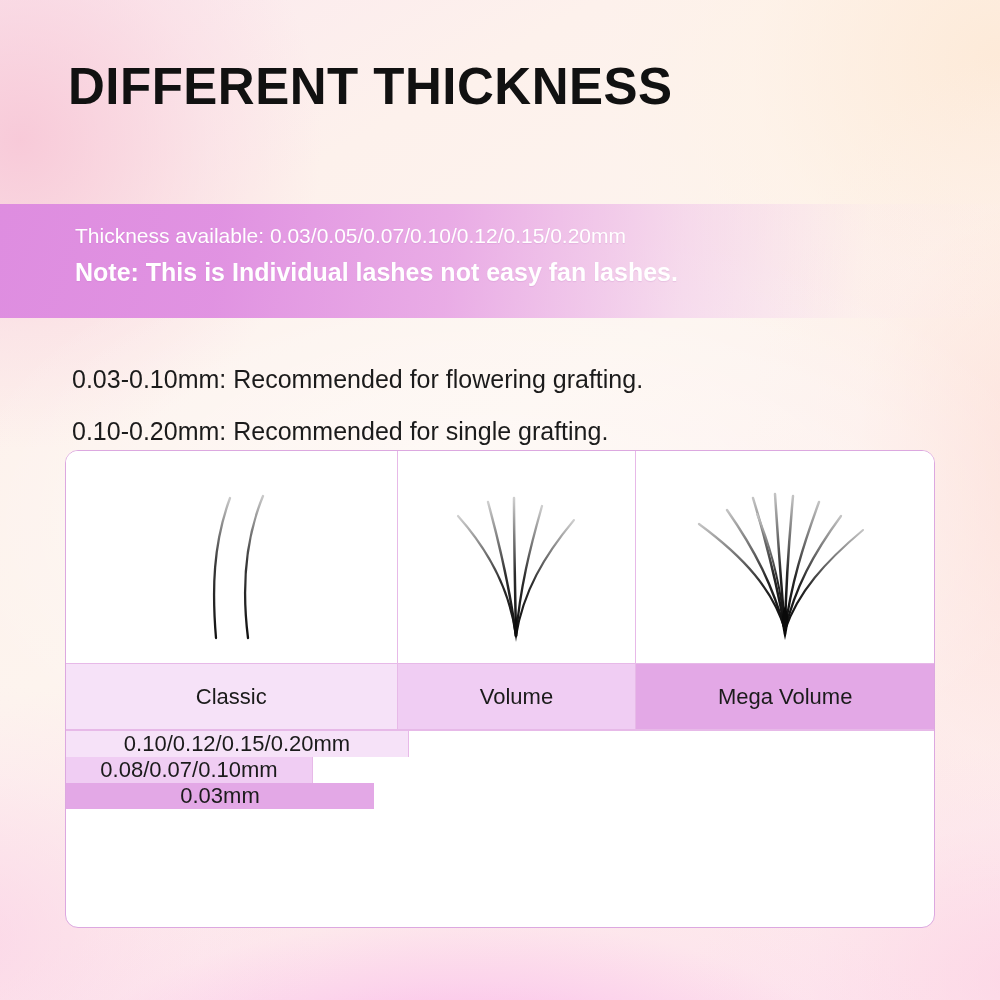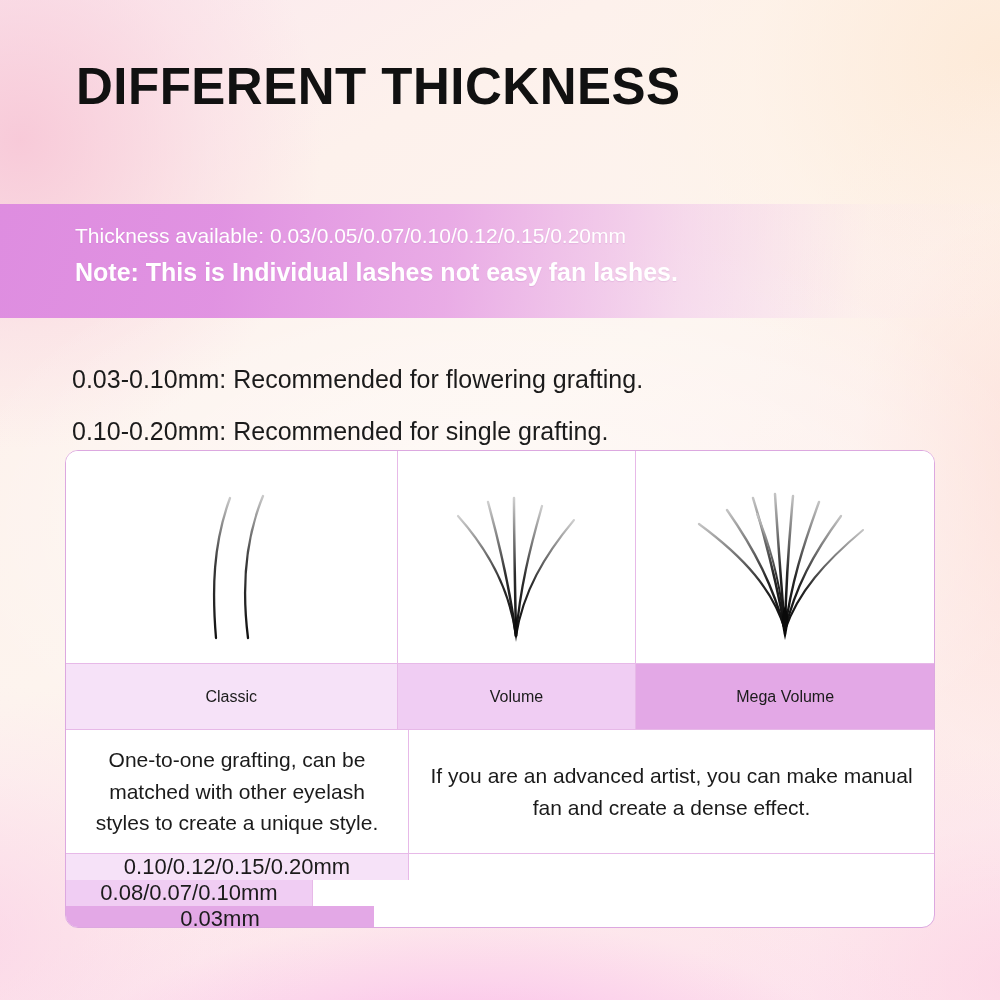--- a/index.html
+++ b/index.html
@@ -66,21 +66,21 @@
         rgba(255,255,255,0) 56%, rgba(255,250,253,0.5) 64%, rgba(255,255,255,0) 73%);
   }
   .bg-mid-haze {
     background: radial-gradient(ellipse 700px 380px at 50% 52%,
       rgba(255,255,255,0.55) 0%, rgba(255,255,255,0.22) 55%, rgba(255,255,255,0) 80%);
   }
 
   
   #title-block {
     position: absolute;
-    left: 76px;
+    left: 68px;
     top: 55px;
     width: 860px;
   }
   .title-line {
     font-size: 51px;
     font-weight: bold;
     color: #111111;
     letter-spacing: 0.5px;
     line-height: 1.27;
     white-space: nowrap;
@@ -184,21 +184,21 @@
 
   #row-images .tcell { background: #ffffff; }
   #row-labels { border-top: 1px solid #e7b9e8; border-bottom: 1px solid #e7b9e8; }
   #row-thickness { border-top: 1px solid #e7b9e8; flex-direction: column; }
 
   .shade-1 { background: #f6e2f8; }
   .shade-2 { background: #f0cdf3; }
   .shade-3 { background: #e3a8e6; }
 
   .cell-label {
-    font-size: 16px;
+    font-size: 22px;
     color: #1b1b1b;
     text-align: right;
   }
   .cell-desc {
     font-size: 21px;
     color: #1b1b1b;
     text-align: center;
     line-height: 1.5;
     padding: 0 16px;
   }
@@ -311,28 +311,20 @@
         <span class="cell-label">Classic</span>
       </div>
       <div class="tcell col-2 shade-2">
         <span class="cell-label">Volume</span>
       </div>
       <div class="tcell col-3 shade-3 last">
         <span class="cell-label">Mega Volume</span>
       </div>
     </div>
 
-    <div class="trow" id="row-desc">
-      <div class="tcell col-1">
-        <span class="cell-desc">One-to-one grafting, can be matched with other eyelash styles to create a unique style.</span>
-      </div>
-      <div class="tcell col-23 last">
-        <span class="cell-desc">If you are an advanced artist, you can make manual fan and create a dense effect.</span>
-      </div>
-    </div>
 
     <div class="trow" id="row-thickness">
       <div class="tcell col-1 shade-1">
         <span class="cell-thickness">0.10/0.12/0.15/0.20mm</span>
       </div>
       <div class="tcell col-2 shade-2">
         <span class="cell-thickness">0.08/0.07/0.10mm</span>
       </div>
       <div class="tcell col-3 shade-3 last">
         <span class="cell-thickness">0.03mm</span>

